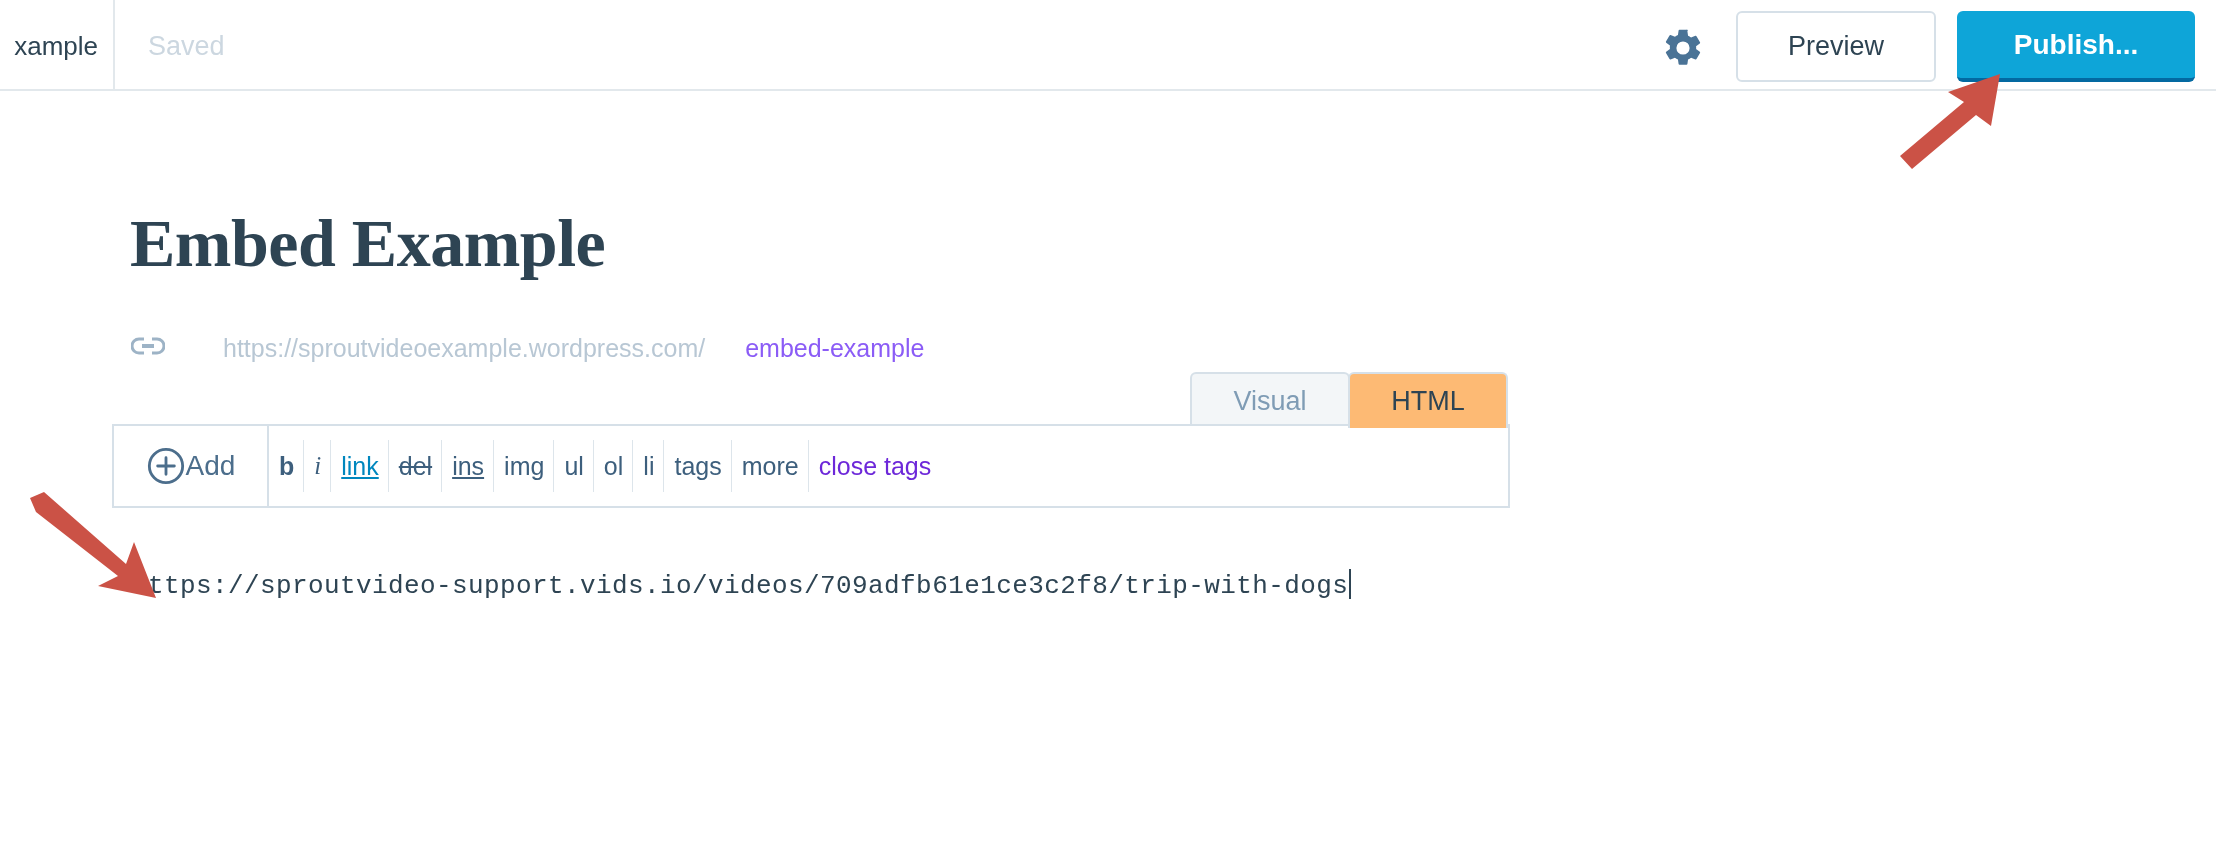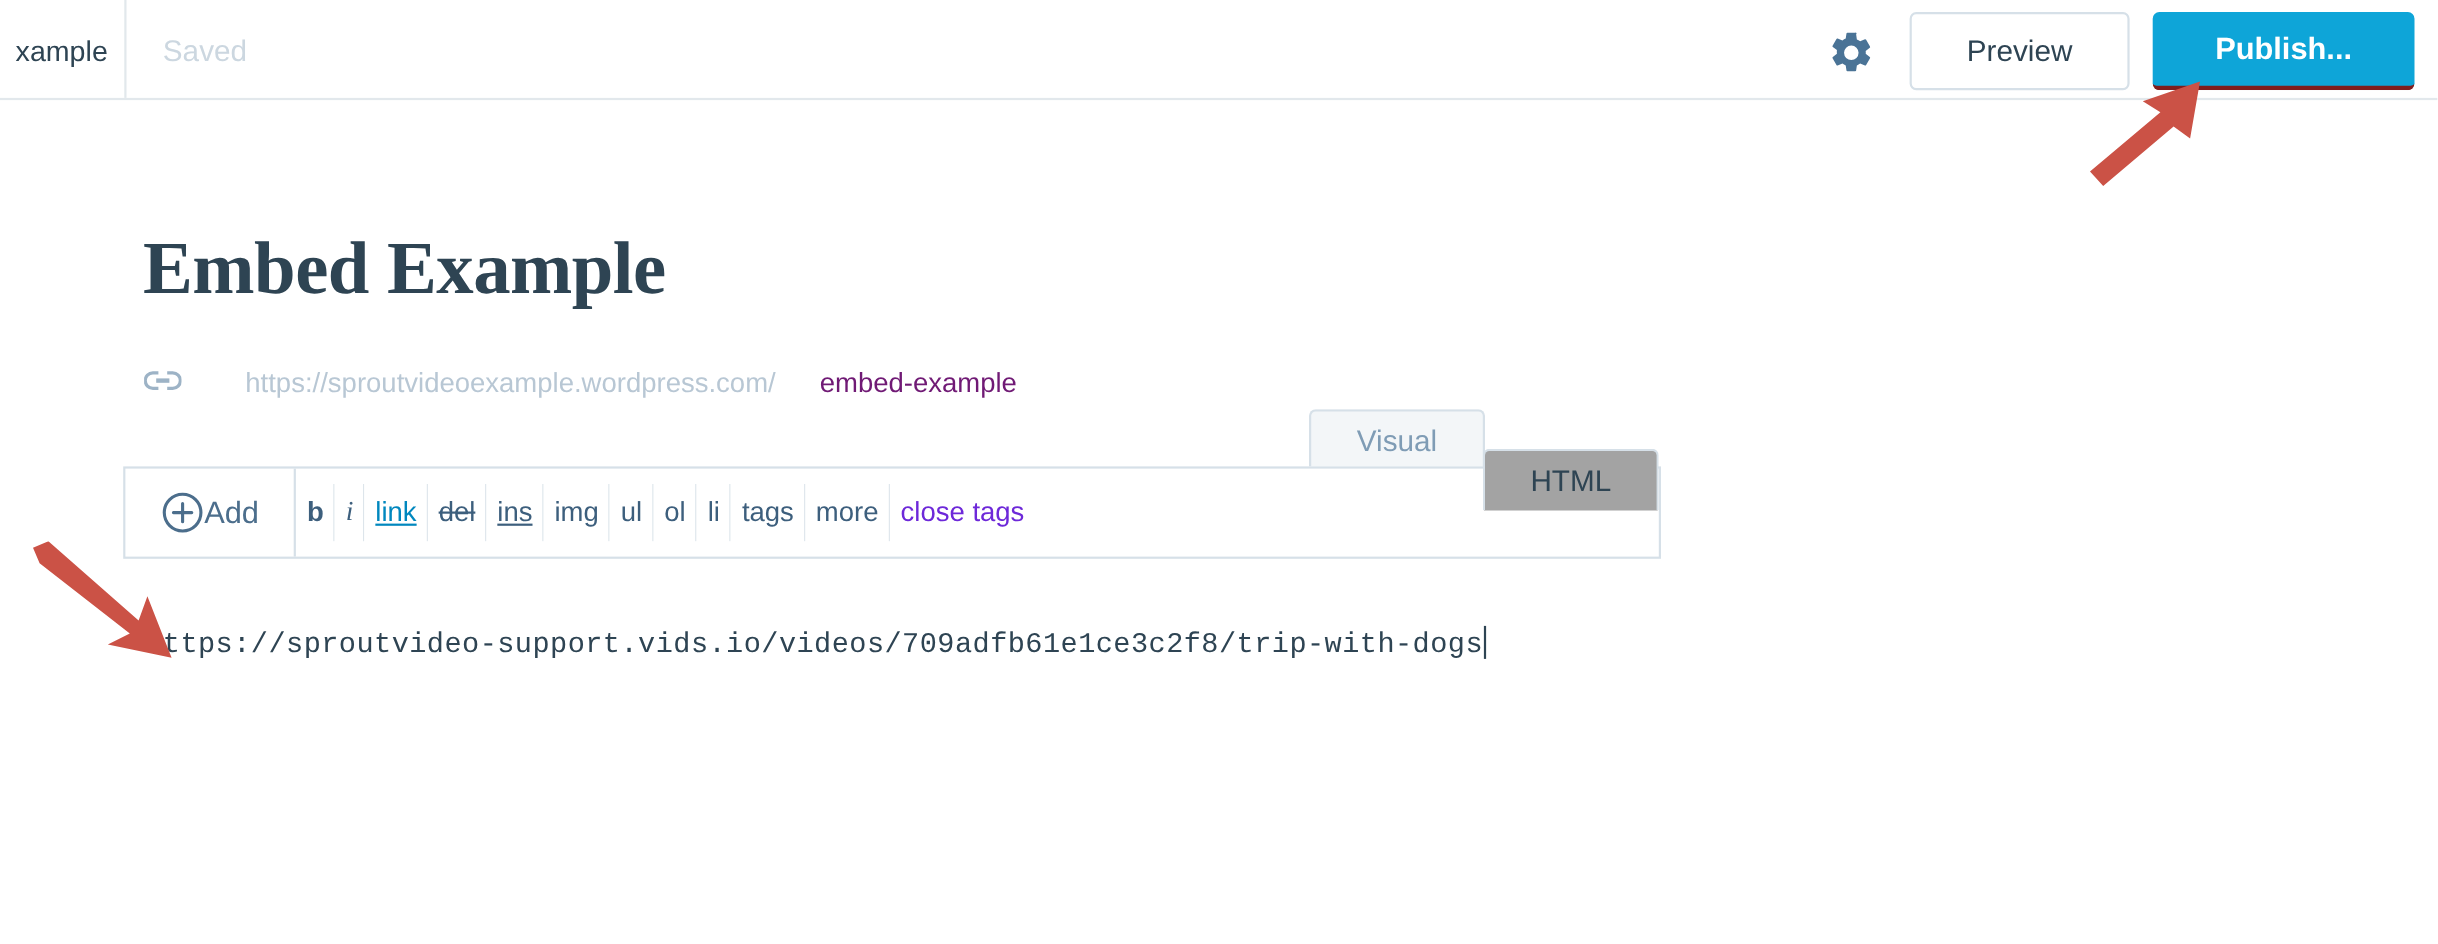--- a/index.html
+++ b/index.html
@@ -94,21 +94,21 @@
   }
 
   .btn-publish {
     position: absolute;
     left: 1957px;
     top: 11px;
     width: 238px;
     height: 71px;
     background: #0ea5d8;
     border: none;
-    border-bottom: 4px solid #7f1d1d;
+    border-bottom: 4px solid #0369a1;
     border-radius: 6px;
     color: #ffffff;
     font-size: 28px;
     font-weight: bold;
     display: flex;
     align-items: center;
     justify-content: center;
     cursor: pointer;
     font-family: "Liberation Sans", sans-serif;
   }
@@ -140,21 +140,21 @@
   }
   .permalink .link-icon { display: block; margin-right: 18px; }
   .permalink-text {
     font-size: 25px;
     color: #b8c7d4;
     line-height: 36px;
     white-space: nowrap;
   }
   .permalink-slug {
     font-size: 25px;
-    color: #701a75;
+    color: #8b5cf6;
     line-height: 36px;
     white-space: nowrap;
   }
 
   
   .tabs {
     position: absolute;
     left: 1190px;
     top: 372px;
     height: 56px;
@@ -171,26 +171,25 @@
     border: 2px solid #d6e0e8;
     border-bottom: none;
     border-radius: 6px 6px 0 0;
   }
   .tab.inactive {
     background: #f3f6f8;
     color: #7f9cb5;
     margin-right: -2px;
   }
   .tab.active {
-    background: #a3a3a3;
+    background: #fdba74;
     color: #2e4453;
     border-left: 2px solid #d6e0e8;
     z-index: 3;
     position: relative;
-    margin-top: 36px;
   }
 
   
   .toolbar {
     position: absolute;
     left: 112px;
     top: 424px;
     width: 1398px;
     height: 84px;
     background: #ffffff;

